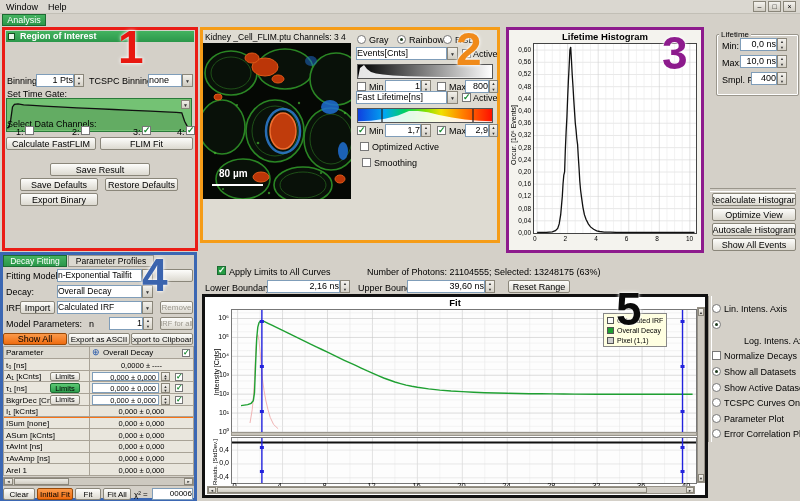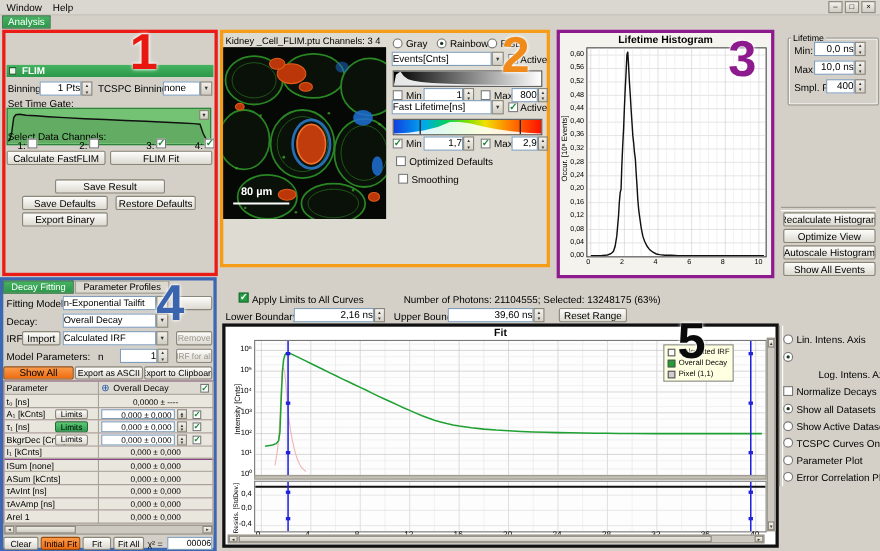--- a/index.html
+++ b/index.html
@@ -37,21 +37,21 @@
 <div class="abs" style="left:0;top:0;width:800px;height:13px;background:#dad7d0;border-bottom:1px solid #c2bfb6">
   <span class="lbl" style="left:6px;top:2px">Window</span>
   <span class="lbl" style="left:48px;top:2px">Help</span>
   <span id="wb-min" class="wbtn" style="left:753px;top:1px">–</span>
   <span id="wb-res" class="wbtn" style="left:768px;top:1px">□</span>
   <span id="wb-close" class="wbtn" style="left:783px;top:1px">×</span>
 </div>
 <div class="abs" style="left:2px;top:14px;width:44px;height:12px;background:linear-gradient(#44b360,#2b974a);border:1px solid #1c6b32;color:#fff;font-size:9px;line-height:11px;text-align:center;box-sizing:border-box"><span>Analysis</span></div>
 
 <div id="r1" class="abs" style="left:2px;top:27px;width:196px;height:224px;border:3px solid #ea1c16;background:#d4d0c8;box-sizing:border-box">
-  <div class="hdr" style="left:1px;top:29px;width:188px;height:11px"><span class="mini"></span><span>FLIM</span></div>
+  <div class="hdr" style="left:1px;top:1px;width:188px;height:11px"><span class="mini"></span><span>Region of Interest</span></div>
 
   <span class="lbl" style="left:2px;top:46px">Binning:</span>
   <div class="inp" style="left:31px;top:44px;width:38px;height:13px">
       <span>1 Pts</span>
     </div>
   <div class="spin" style="left:69px;top:44px;width:10px;height:13px">
       <div>▲</div>
       <div>▼</div>
     </div>
   <span class="lbl" style="left:84px;top:46px">TCSPC Binning:</span>
@@ -225,21 +225,21 @@
   <span class="lbl" style="left:246px;top:96px">Max</span>
   <div class="inp" style="left:262px;top:94px;width:24px;height:13px">
       <span>2,9</span>
     </div>
   <div class="spin" style="left:286px;top:94px;width:9px;height:13px">
       <div>▲</div>
       <div>▼</div>
     </div>
 
   <div class="chk" style="left:157px;top:112px"></div>
-  <span class="lbl" style="left:169px;top:112px">Optimized Defaults</span>
+  <span class="lbl" style="left:169px;top:112px">Optimized Active</span>
   <div class="chk" style="left:159px;top:128px"></div>
   <span class="lbl" style="left:171px;top:128px">Smoothing</span>
 </div>
 
 <div id="r3" class="abs" style="left:506px;top:27px;width:198px;height:226px;border:3px solid #8d1b8d;background:#f4f3ee;box-sizing:border-box">
   <div class="lbl" style="left:0;top:2px;width:192px;text-align:center;font-weight:bold;font-size:9.5px">Lifetime Histogram</div>
   <div class="abs" style="left:24px;top:13px;width:162px;height:189px;background:#fff;border:1px solid #444;box-sizing:content-box">
     <svg id="hist-svg" width="162" height="189" viewBox="0 0 162 189">
         <line x1="0" y1="176.80645161290323" x2="162" y2="176.80645161290323" stroke="#d8d8d8" stroke-width="0.6"></line>
         <line x1="0" y1="164.61290322580646" x2="162" y2="164.61290322580646" stroke="#d8d8d8" stroke-width="0.6"></line>
@@ -372,21 +372,21 @@
   <div class="spin" style="left:140px;top:62px;width:10px;height:13px">
       <div>▲</div>
       <div>▼</div>
     </div>
   <div class="btn dis" style="left:157px;top:62px;width:33px;height:13px;font-size:7.5px">IRF for all</div>
 
   <div class="btn orange" style="left:0;top:78px;width:64px;height:12px">Show All</div>
   <div class="btn" style="left:65px;top:78px;width:62px;height:12px;font-size:8px">Export as ASCII</div>
   <div class="btn" style="left:128px;top:78px;width:62px;height:12px;font-size:8px">Export to Clipboard</div>
 
-  <div id="dtable" class="abs" style="left:0;top:91px;width:191px;height:130px;border:1px solid #a8a296;background:#701a75;box-sizing:border-box">
+  <div id="dtable" class="abs" style="left:0;top:91px;width:191px;height:130px;border:1px solid #a8a296;background:#f97316;box-sizing:border-box">
       <div class="tcell" style="position: absolute; left: 0px; top: 0px; width: 86px; height: 12px; background: rgb(220, 217, 208); padding: 1px 0px 0px 2px; font-size: 8px;">Parameter</div>
       <div class="tcell" style="position: absolute; left: 86px; top: 0px; width: 104px; height: 12px; background: rgb(220, 217, 208);">
         <div class="globe" style="position: absolute; left: 2px; top: 0px; font-size: 9px; color: rgb(34, 85, 170);">⊕</div>
         <div style="position: absolute; left: 13px; top: 1px; font-size: 8px; white-space: nowrap;">Overall Decay</div>
         <div class="chk sm on" style="position: absolute; left: 92px; top: 2px;">✓</div>
       </div>
       <div class="tcell" style="position: absolute; left: 0px; top: 12px; width: 86px; height: 11.7px; background: rgb(233, 230, 221); padding: 1.5px 0px 0px 2px; font-size: 8px;">t₀ [ns]</div>
       <div class="tcell" style="position: absolute; left: 86px; top: 12px; width: 104px; height: 11.7px; background: rgb(233, 230, 221); font-size: 7.5px; text-align: center; padding: 1.5px 0px 0px;">0,0000 ± ----</div>
       <div class="tcell" style="position: absolute; left: 0px; top: 23.7px; width: 86px; height: 11.7px; background: rgb(233, 230, 221); padding: 1.5px 0px 0px 2px; font-size: 8px;">A₁ [kCnts]</div>
       <div class="btn" style="position: absolute; left: 46px; top: 24.7px; width: 30px; height: 9.5px; font-size: 7.5px;">Limits</div>

